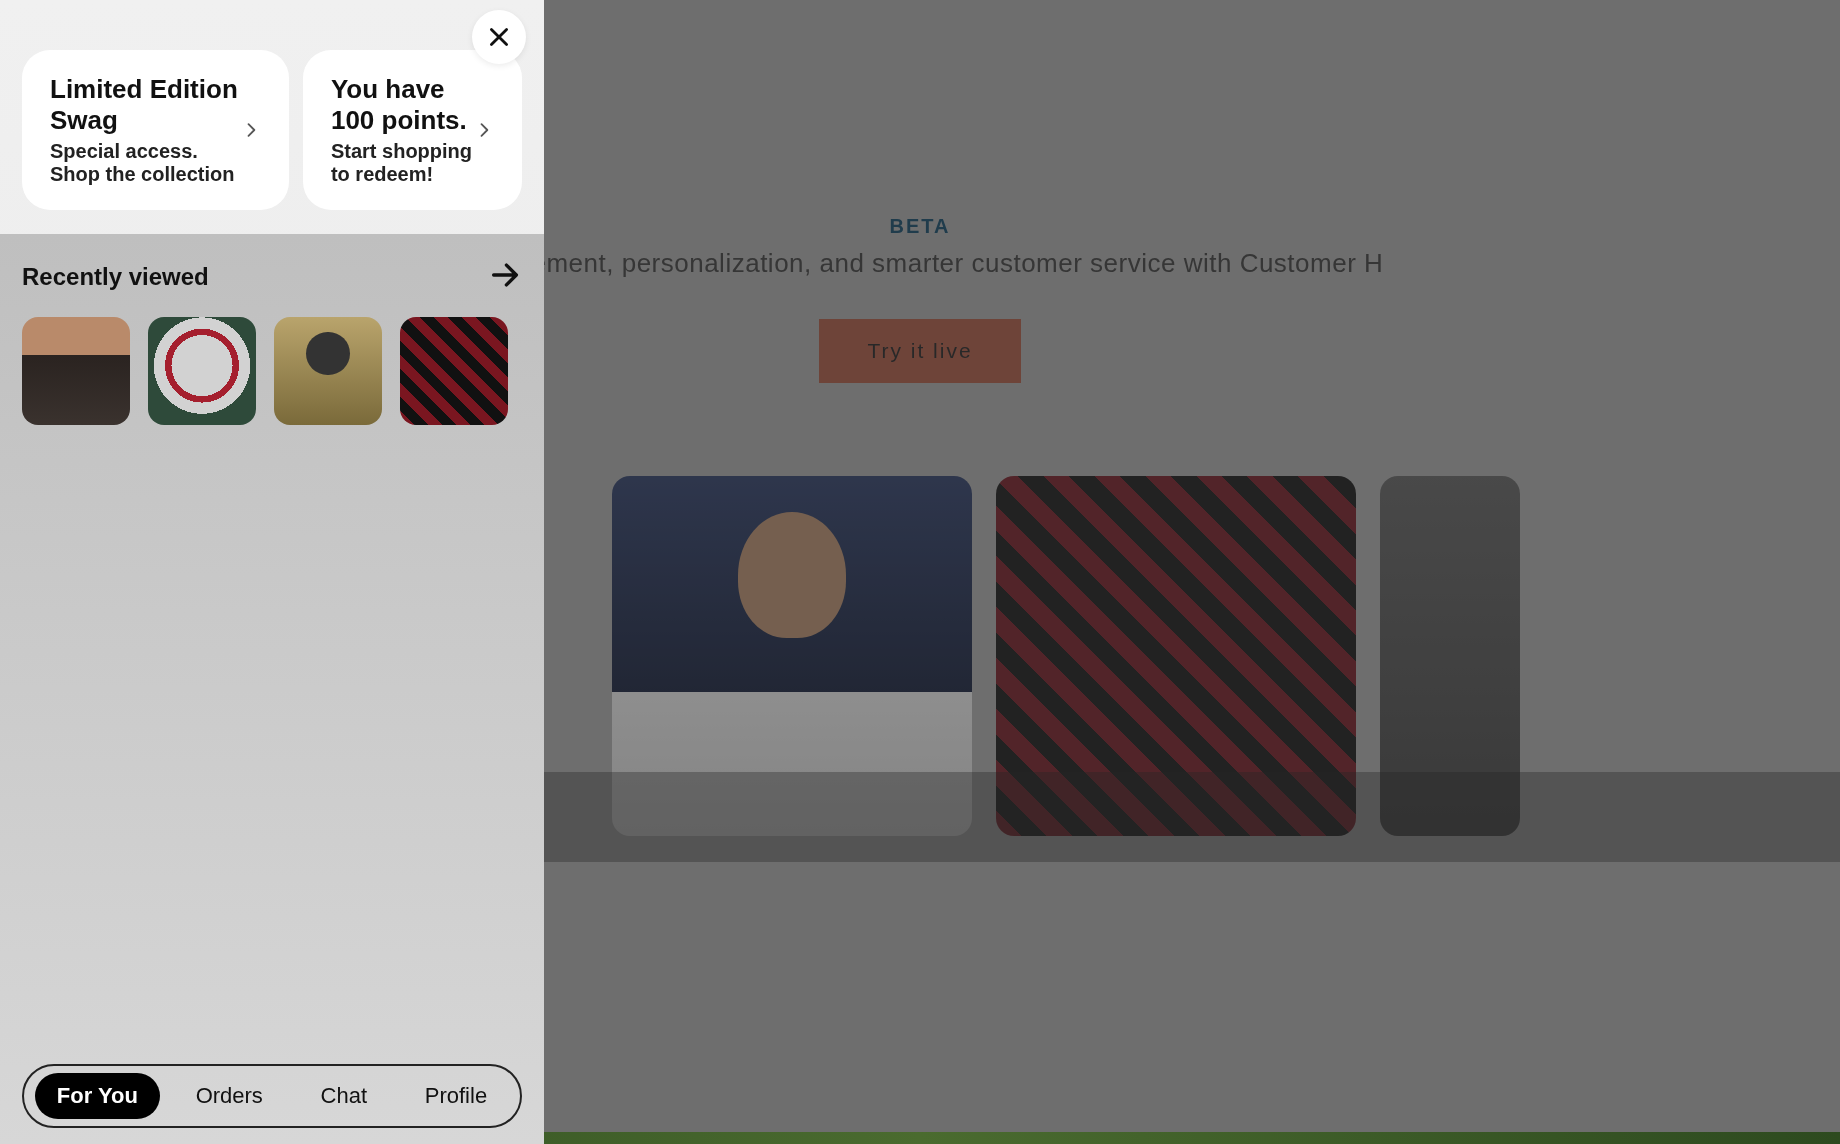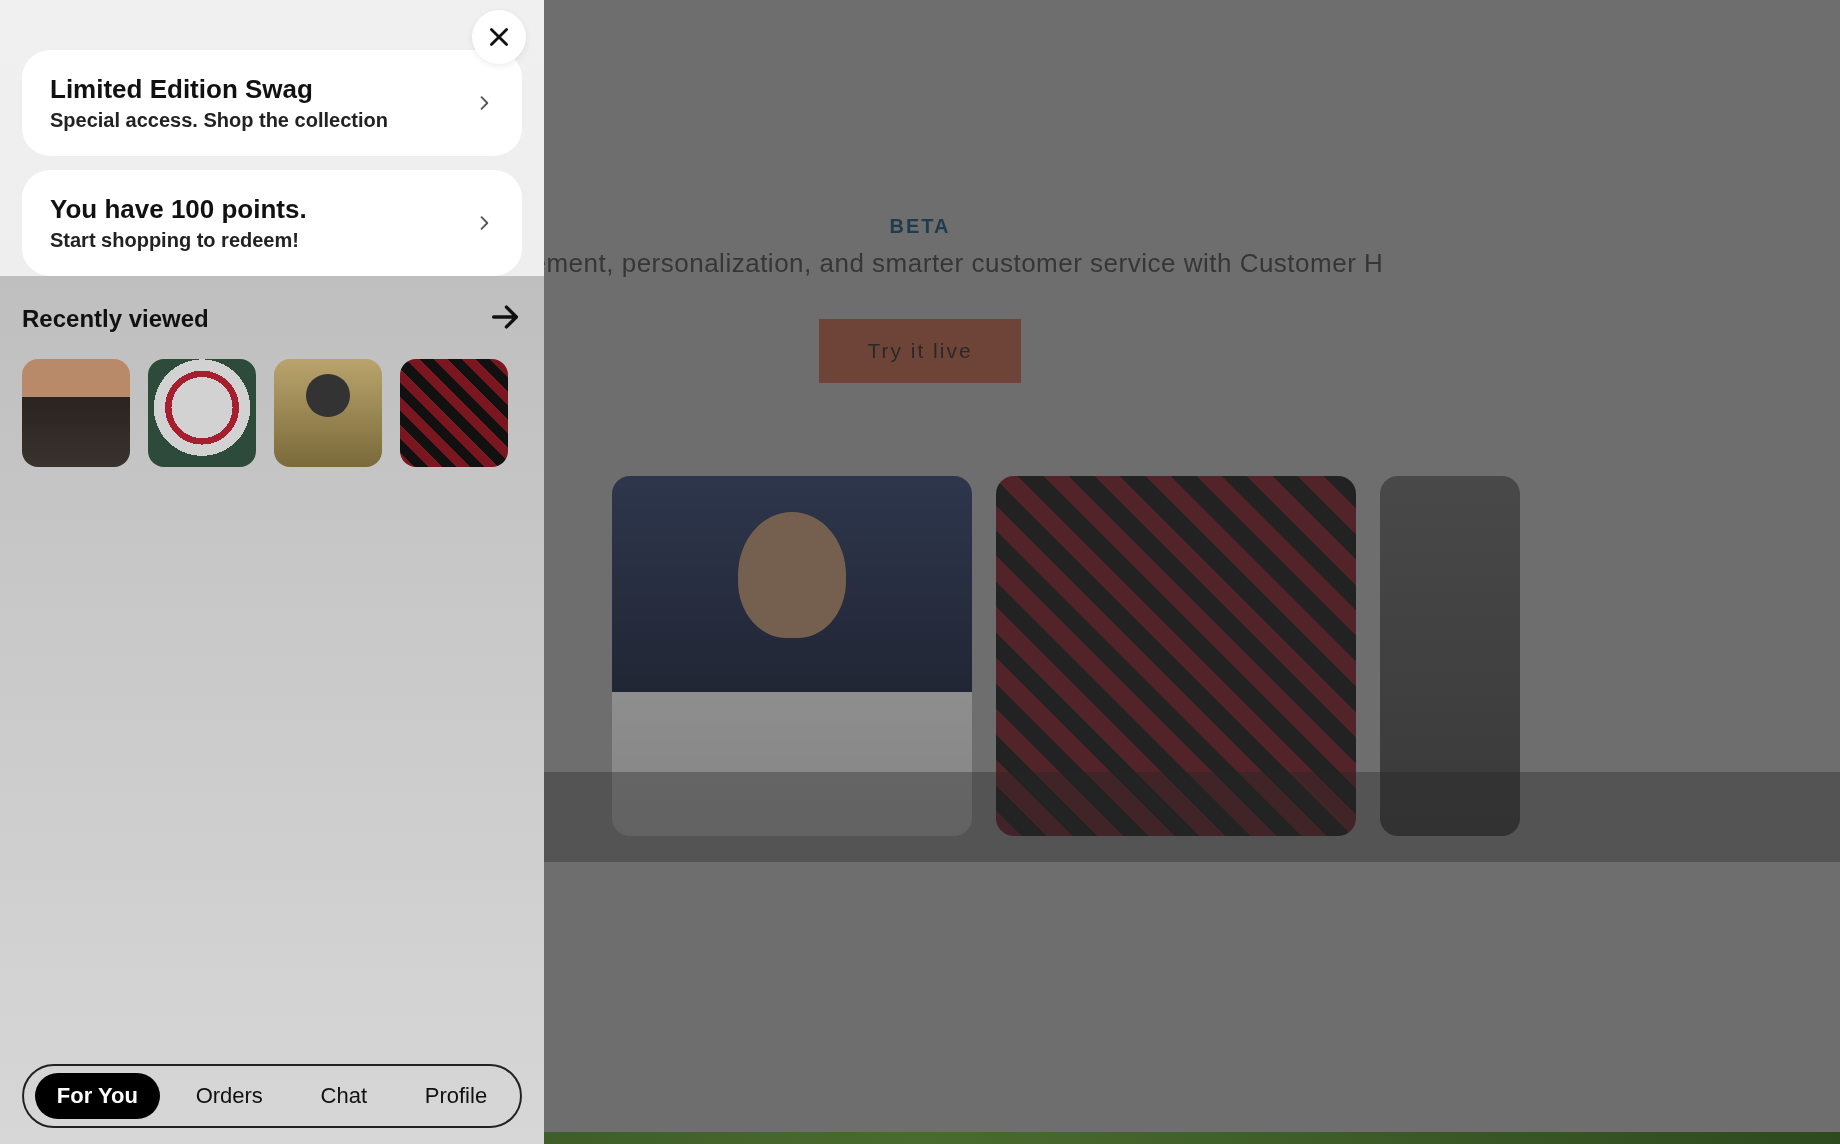--- a/index.html
+++ b/index.html
@@ -73,36 +73,36 @@
   .close-btn svg { width: 26px; height: 26px; }
 
   .welcome {
     padding: 78px 24px 0 24px;
     font-size: 60px; font-weight: 500; line-height: 1.15;
     letter-spacing: -1px; color: #111;
   }
 
   .cards {
     padding: 50px 22px 0 22px;
-    display: flex; flex-direction: column; gap: 14px;
+    display: flex; flex-direction: row; gap: 14px;
   }
   .card {
     background: #fff; border-radius: 28px;
     padding: 24px 28px;
     display: flex; align-items: center; justify-content: space-between;
     cursor: pointer;
   }
   .card-texts { display: flex; flex-direction: column; gap: 4px; }
   .card-title { font-size: 26px; font-weight: 700; color: #111; }
   .card-sub { font-size: 20px; font-weight: 600; color: #222; }
   .card svg { width: 20px; height: 20px; flex-shrink: 0; }
 
   
   .recent-wrap {
-    margin-top: 0;
+    margin-top: 24px;
     flex: 1;
     background: linear-gradient(#bfbfbf,#d7d7d7);
     padding: 24px 22px 0 22px;
     position: relative;
   }
   .recent-head {
     display: flex; align-items: center; justify-content: space-between;
   }
   .recent-title { font-size: 24px; font-weight: 700; color: #111; }
   .recent-arrow svg { width: 34px; height: 34px; }

